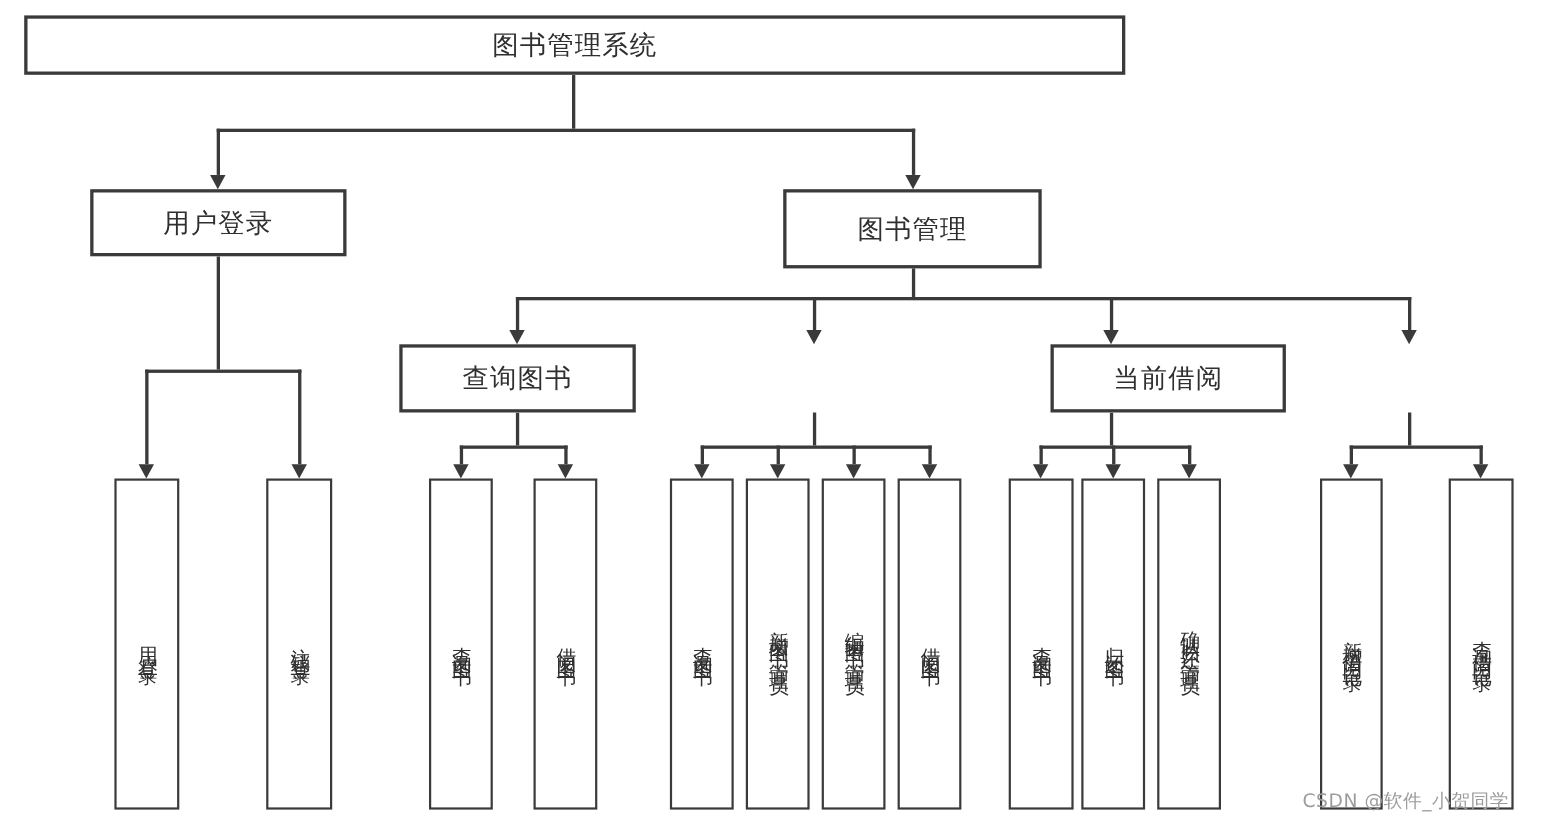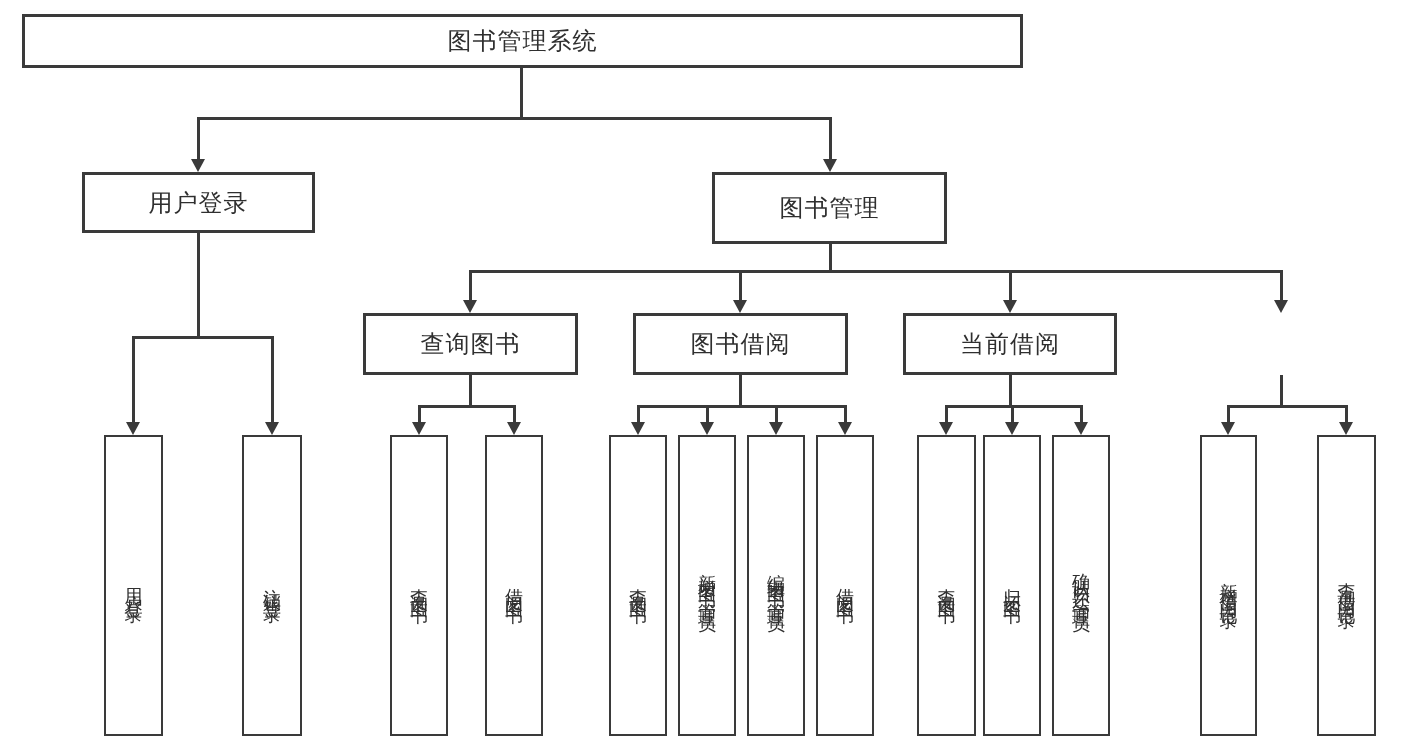--- a/index.html
+++ b/index.html
@@ -93,22 +93,21 @@
   <div class="line" style="left:469px;top:270px;width:3px;height:30px"></div>
   <div class="arrow" style="left:463px;top:300px"></div>
   <div class="line" style="left:739px;top:270px;width:3px;height:30px"></div>
   <div class="arrow" style="left:733px;top:300px"></div>
   <div class="line" style="left:1009px;top:270px;width:3px;height:30px"></div>
   <div class="arrow" style="left:1003px;top:300px"></div>
   <div class="line" style="left:1280px;top:270px;width:3px;height:30px"></div>
   <div class="arrow" style="left:1274px;top:300px"></div>
 
   <div class="box h" style="left:363px;top:313px;width:215px;height:62px">查询图书</div>
-  <div class="box h" style="left:633px;top:313px;width:215px;height:62px">图书借阅</div>
-  <div class="box h" style="left:903px;top:313px;width:214px;height:62px">当前借阅</div>
+  <div class="box h" style="left:955px;top:313px;width:214px;height:62px">当前借阅</div>
 
   <div class="line" style="left:469px;top:375px;width:3px;height:30px"></div>
   <div class="line" style="left:418px;top:405px;width:98px;height:3px"></div>
   <div class="line" style="left:418px;top:405px;width:3px;height:17px"></div>
   <div class="arrow" style="left:412px;top:422px"></div>
   <div class="line" style="left:513px;top:405px;width:3px;height:17px"></div>
   <div class="arrow" style="left:507px;top:422px"></div>
 
   <div class="line" style="left:739px;top:375px;width:3px;height:30px"></div>
   <div class="line" style="left:637px;top:405px;width:210px;height:3px"></div>
@@ -148,14 +147,15 @@
   <div class="box v" style="left:747px;top:435px;width:58px;height:301px">编辑图书（管理员）</div>
   <div class="box v" style="left:816px;top:435px;width:58px;height:301px">借阅图书</div>
 
   <div class="box v" style="left:917px;top:435px;width:59px;height:301px">查询图书</div>
   <div class="box v" style="left:983px;top:435px;width:58px;height:301px">归还图书</div>
   <div class="box v" style="left:1052px;top:435px;width:58px;height:301px">确认归还（管理员）</div>
 
   <div class="box v" style="left:1200px;top:435px;width:57px;height:301px">新增借阅记录</div>
   <div class="box v" style="left:1317px;top:435px;width:59px;height:301px">查询借阅记录</div>
 
+  <div class="watermark">CSDN @软件_小贺同学</div>
 
 </div>
 
 </body></html>

